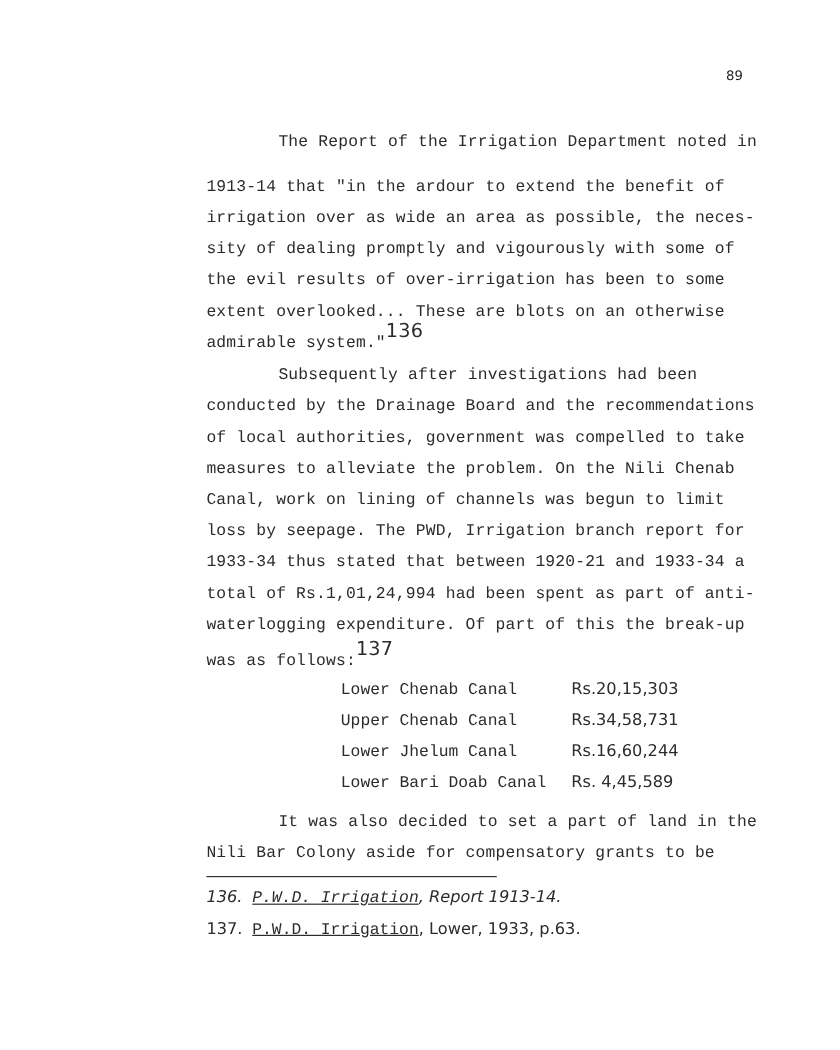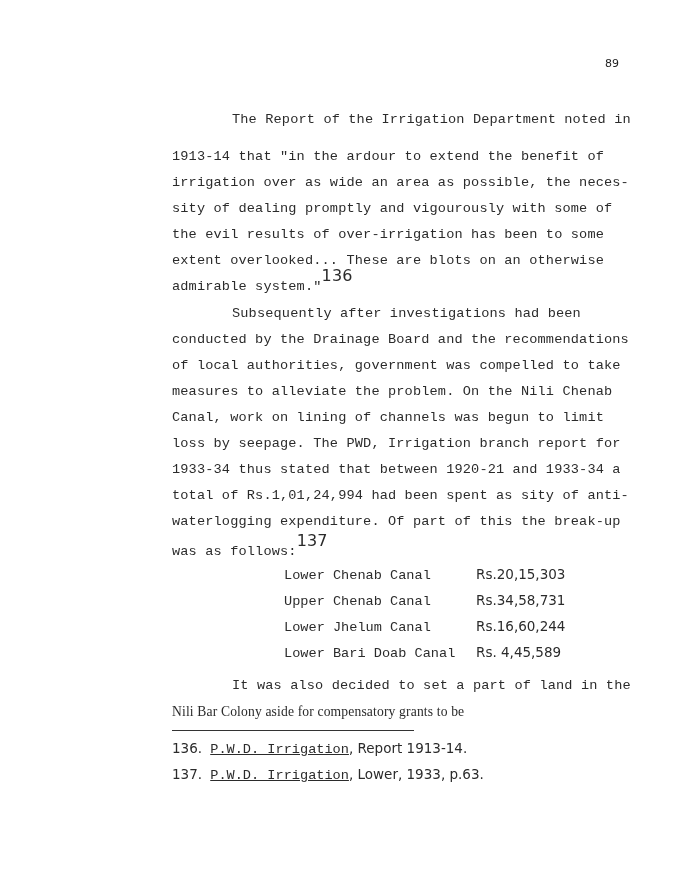--- a/index.html
+++ b/index.html
@@ -87,21 +87,21 @@
 </div>
 
 <div>
   <div class="line indent" style="top:306px;">Subsequently after investigations had been</div>
   <div class="line" style="top:332px;">conducted by the Drainage Board and the recommendations</div>
   <div class="line" style="top:358px;">of local authorities, government was compelled to take</div>
   <div class="line" style="top:384px;">measures to alleviate the problem.  On the Nili Chenab</div>
   <div class="line" style="top:410px;">Canal, work on lining of channels was begun to limit</div>
   <div class="line" style="top:436px;">loss by seepage.  The PWD, Irrigation branch report for</div>
   <div class="line" style="top:462px;">1933-34 thus stated that between 1920-21 and 1933-34 a</div>
-  <div class="line" style="top:488px;">total of Rs.1,01,24,994 had been spent as sity of anti-</div>
+  <div class="line" style="top:488px;">total of Rs.1,01,24,994 had been spent as part of anti-</div>
   <div class="line" style="top:514px;">waterlogging expenditure.  Of part of this the break-up</div>
   <div class="line" style="top:544px;"><span>was as follows:</span><sup>137</sup></div>
 </div>
 
 <div>
   <div class="row" style="top:566px;">
     <span class="name">Lower Chenab Canal</span><span class="amount">Rs.20,15,303</span>
   </div>
   <div class="row" style="top:592px;">
     <span class="name">Upper Chenab Canal</span><span class="amount">Rs.34,58,731</span>
@@ -109,27 +109,27 @@
   <div class="row" style="top:618px;">
     <span class="name">Lower Jhelum Canal</span><span class="amount">Rs.16,60,244</span>
   </div>
   <div class="row" style="top:644px;">
     <span class="name">Lower Bari Doab Canal</span><span class="amount">Rs. 4,45,589</span>
   </div>
 </div>
 
 <div>
   <div class="line indent" style="top:678px;">It was also decided to set a part of land in the</div>
-  <div class="line" style="top:704px;font-family:Liberation Serif, serif;">Nili Bar Colony aside for compensatory grants to be</div>
+  <div class="line" style="top:704px;">Nili Bar Colony aside for compensatory grants to be</div>
 </div>
 
 <div class="rule"></div>
 
 <div>
-  <div class="fn" style="top:740px;">
+  <div class="fn" style="top:740px;font-style:italic;">
     <span class="num">136.</span>
     <span class="u">P.W.D. Irrigation</span><span class="rest-num">, Report 1913-14.</span>
   </div>
   <div class="fn" style="top:766px;">
     <span class="num">137.</span>
     <span class="u">P.W.D. Irrigation</span><span class="rest-num">, Lower, 1933, p.63.</span>
   </div>
 </div>
 
 </body></html>

